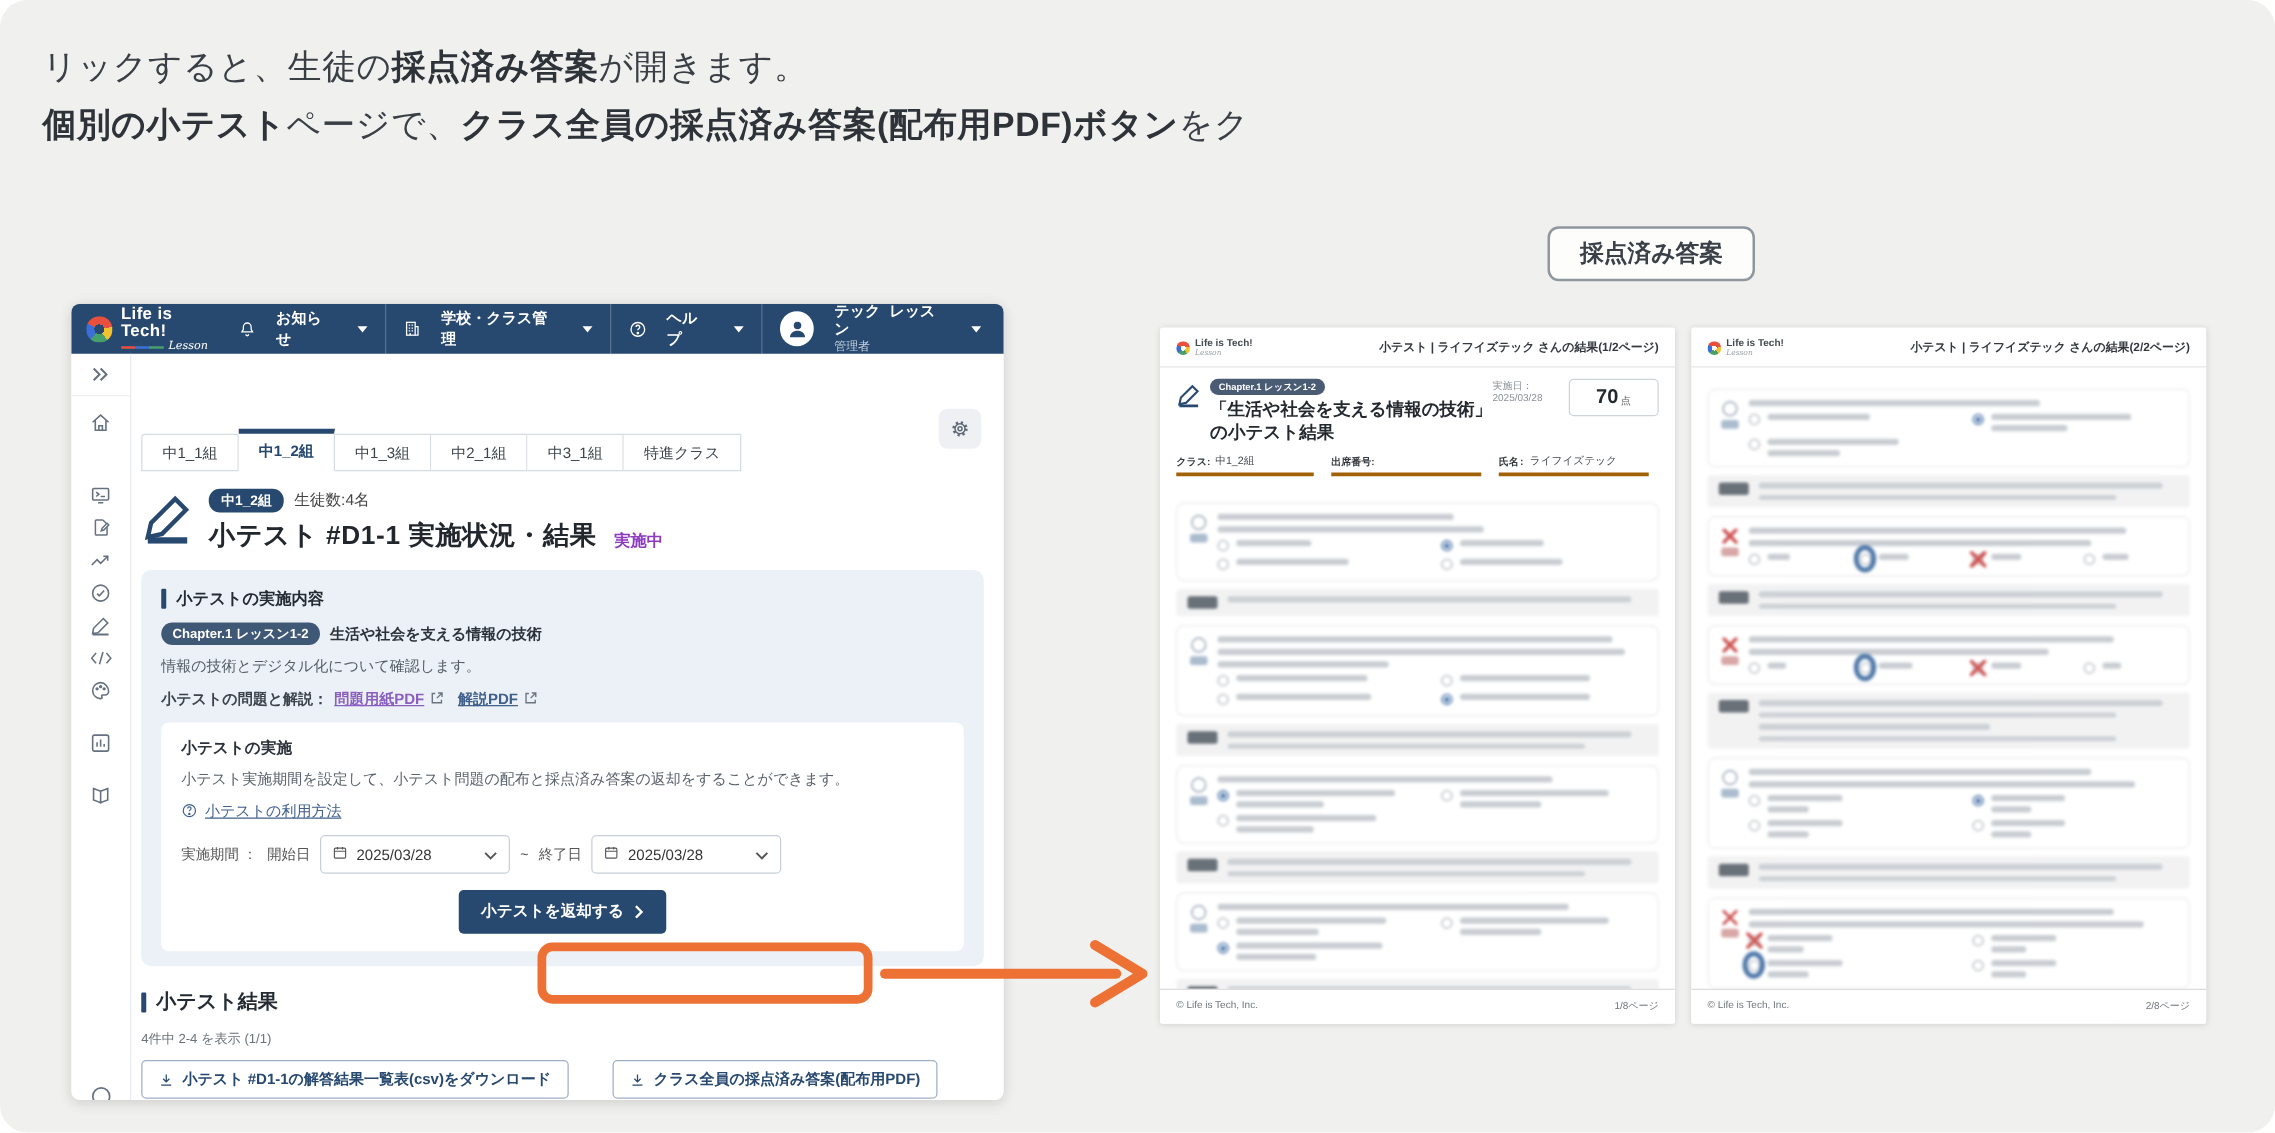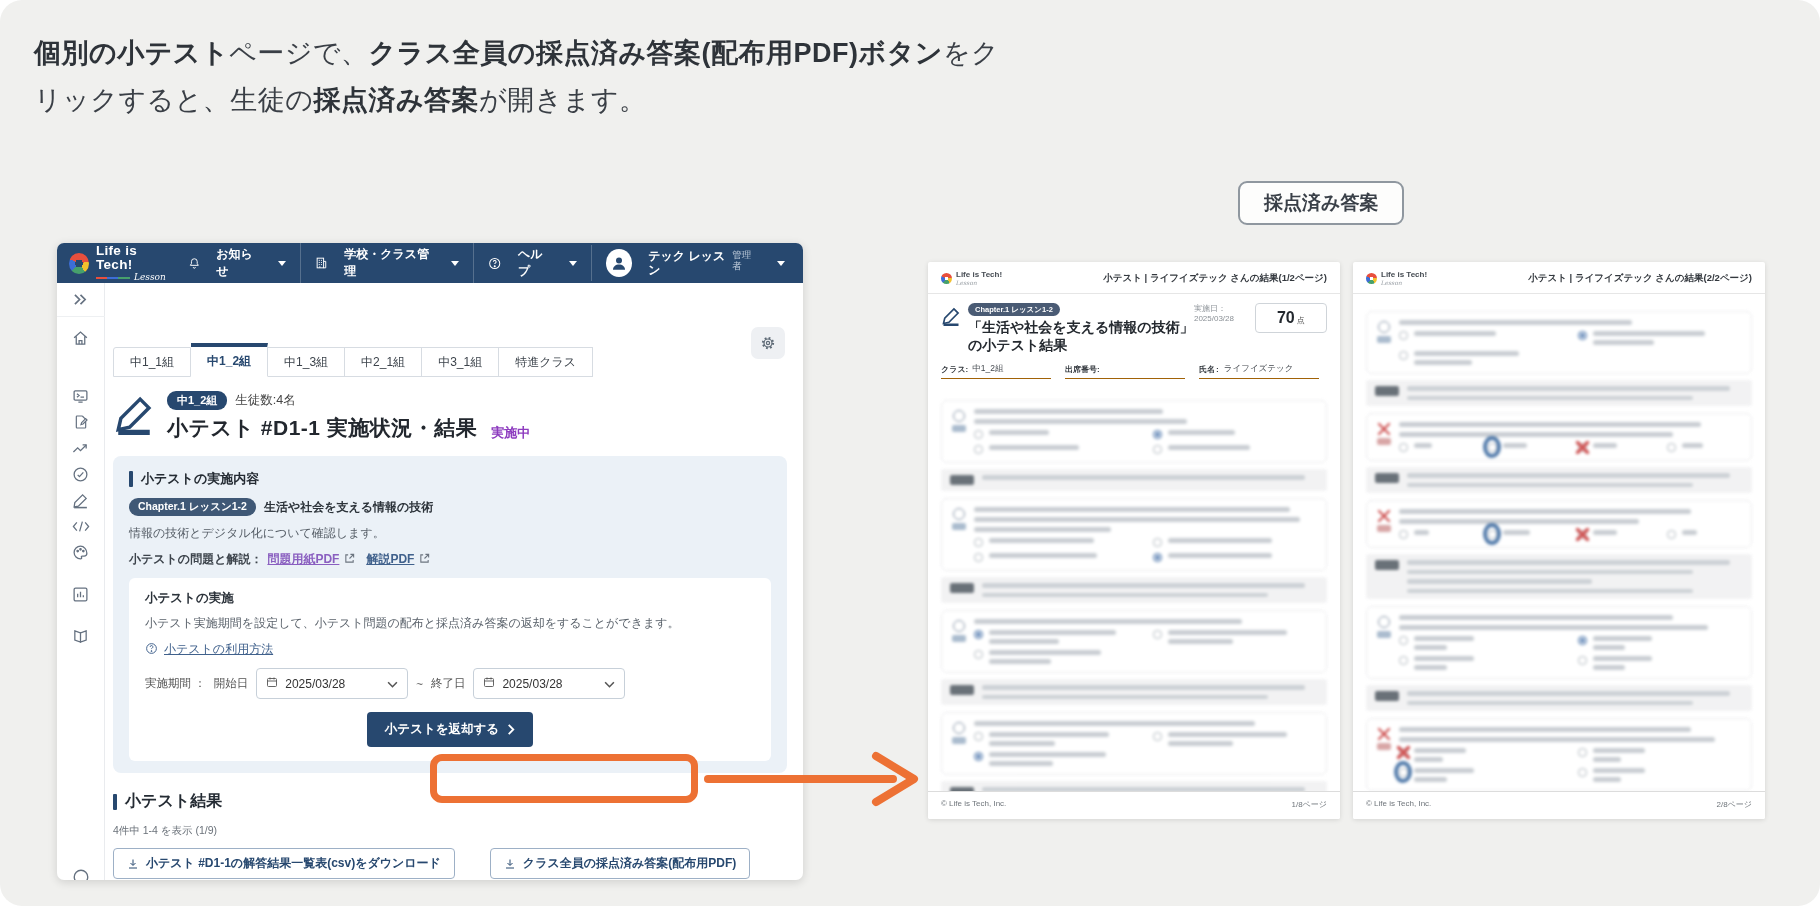--- a/index.html
+++ b/index.html
@@ -33,21 +33,21 @@
   .brand-sub{display:flex;align-items:center;gap:4px;margin-top:2px;}
   .brand-dash{width:34px;height:2px;background:linear-gradient(90deg,#e84f3d 0 11px,#3d6ed6 11px 22px,#47a06c 22px 34px);}
   .brand-lesson{font-family:"DejaVu Serif",serif;font-style:italic;font-size:9px;color:#fff;}
   .nav-right{margin-left:auto;display:flex;align-items:stretch;height:100%;}
   .nav-item{display:flex;align-items:center;gap:16px;padding:4px 14px;border-left:1px solid rgba(255,255,255,.22);
             font-size:12px;font-weight:bold;cursor:pointer;}
   .nav-item:first-child{border-left:none;}
   .nav-item svg{display:block;}
   .caret{width:0;height:0;border-left:4px solid transparent;border-right:4px solid transparent;border-top:5px solid #fff;margin-left:2px;}
   .avatar{width:28px;height:28px;border-radius:50%;background:#fff;display:flex;align-items:center;justify-content:center;}
-  .user-block{display:flex;flex-direction:row;line-height:1.2;}
+  .user-block{display:flex;flex-direction:column;line-height:1.2;font-family:Liberation Mono, monospace;}
   .user-name{font-size:12px;font-weight:bold;}
   .user-role{font-size:9.5px;font-weight:normal;color:#c4d0de;}
 
   
   .app-body{display:flex;height:597px;}
   .sidebar{width:48px;border-right:1px solid #e9ebee;display:flex;flex-direction:column;align-items:center;flex:none;position:relative;}
   .sb-ic{width:48px;height:26px;display:flex;align-items:center;justify-content:center;color:#657180;cursor:pointer;}
   .sb-ic svg{display:block;}
   .sb-collapse{height:34px;border-bottom:1px solid #eef0f2;width:48px;margin-bottom:8px;}
   .sb-gap{height:16px;}
@@ -133,21 +133,21 @@
   .pencil-sm{width:20px;height:20px;color:#27486f;flex:none;margin-top:3px;}
   .pdf-chap{display:flex;flex-direction:column;gap:3px;}
   .pdf-chap-pill{background:#4a5b74;color:#fff;font-size:7.5px;font-weight:bold;border-radius:7px;padding:1.5px 7px;align-self:flex-start;}
   .pdf-doc-title{font-size:14px;font-weight:bold;color:#24292f;}
   .pdf-title-r{display:flex;flex-direction:row;align-items:flex-start;gap:3px;}
   .pdf-date{font-size:8px;color:#8a9096;}
   .score-box{border:1px solid #cfd4d9;border-radius:4px;width:90px;height:30px;display:flex;align-items:center;justify-content:center;gap:2px;background:#fff;}
   .score-v{font-size:16px;font-weight:bold;color:#23282e;}
   .score-u{font-size:8px;color:#555;margin-top:5px;}
   .pdf-meta{display:flex;gap:14px;padding:4px 13px 8px;}
-  .meta-cell{display:flex;align-items:flex-end;gap:4px;border-bottom:1px solid #a16207;padding-bottom:3px;}
+  .meta-cell{display:flex;align-items:flex-end;gap:4px;border-bottom:3px solid #a16207;padding-bottom:3px;}
   .meta-l{font-size:8px;font-weight:bold;color:#33383e;}
   .meta-v{font-size:8.5px;color:#44494f;}
   .mc1{width:110px;} .mc2{width:120px;} .mc3{width:120px;font-family:Liberation Mono, monospace;}
   .pdf-body{padding:6px 13px;filter:blur(1.4px);opacity:.88;}
   .pdf-foot{position:absolute;left:0;right:0;bottom:0;display:flex;justify-content:space-between;
             padding:7px 13px 9px;border-top:1px solid #dcdcdc;font-size:8px;color:#6f757b;background:#fff;}
 
   
   .q-block{display:flex;gap:8px;padding:8px 9px;border:1px solid #e8e8ea;border-radius:6px;background:#fff;margin-top:7px;}
   .q-icon{width:15px;flex:none;display:flex;flex-direction:column;align-items:center;gap:3px;padding-top:1px;}
@@ -172,22 +172,22 @@
   .expl-lines{flex:1;}
   .el{height:4.5px;background:#c6cbd0;border-radius:2px;margin-bottom:5px;}
   .el:last-child{margin-bottom:0;}
 </style>
 </head>
 <body>
 
 <div class="canvas">
 
   <div class="intro">
+    <div><span>リックすると、生徒の</span><b>採点済み答案</b><span>が開きます。</span></div>
     <div><b>個別の小テスト</b><span>ページで、</span><b>クラス全員の採点済み答案(配布用PDF)ボタン</b><span>をク</span></div>
-    <div><span>リックすると、生徒の</span><b>採点済み答案</b><span>が開きます。</span></div>
   </div>
 
   <div class="cap cap-right">採点済み答案</div>
 
   <div class="app">
 
     <div class="nav">
       <div class="brand">
         <span class="logo-mark"></span>
         <span class="brand-txt">
@@ -425,21 +425,21 @@
             </div>
           </div>
         </div>
 
         <div class="res-head">
           <div class="sec-head">
               <span class="sec-bar"></span>
             <span>小テスト結果</span>
             </div>
         </div>
-        <div class="count-txt">4件中 1-4 を表示 (1/9)</div>
+        <div class="count-txt">4件中 2-4 を表示 (1/1)</div>
 
         <div class="dl-row">
           <span class="btn-outline">
             <svg width="12" height="12" viewBox="0 0 24 24" fill="none" stroke="currentColor" stroke-width="2">
                 <path d="M12 3v11M7 10l5 5 5-5M4 20h16"></path>
               </svg>
             <span>小テスト #D1-1の解答結果一覧表(csv)をダウンロード</span>
           </span>
           <span class="btn-outline">
             <svg width="12" height="12" viewBox="0 0 24 24" fill="none" stroke="currentColor" stroke-width="2">

